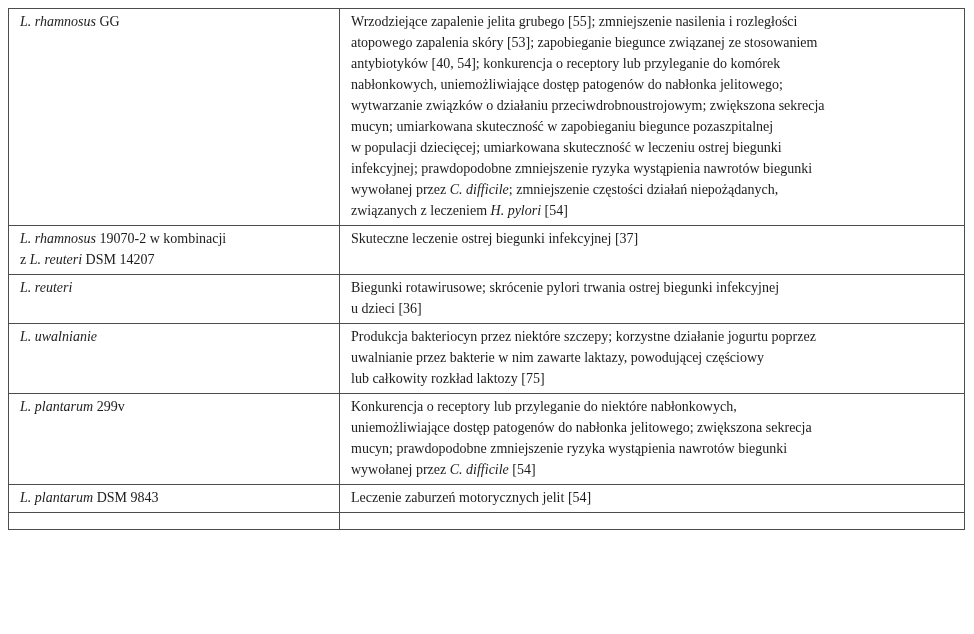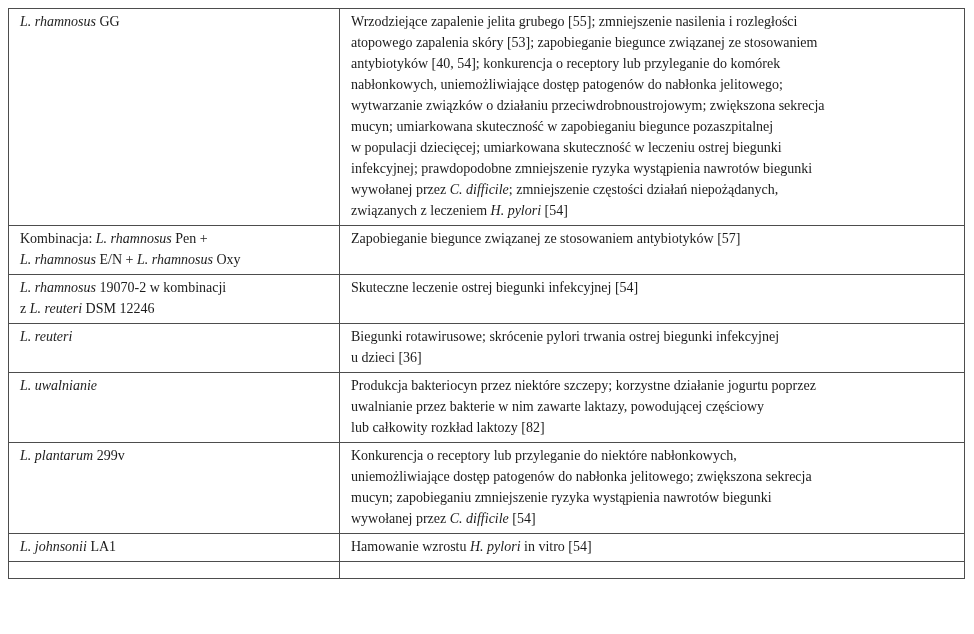--- a/index.html
+++ b/index.html
@@ -53,42 +53,38 @@
     <colgroup>
       <col class="col-strain">
       <col class="col-desc">
     </colgroup>
     <tbody>
         <tr>
           <td><i>L. rhamnosus</i><span> GG</span></td>
           <td><span>Wrzodziejące zapalenie jelita grubego [55]; zmniejszenie nasilenia i rozległości</span><br><span>atopowego zapalenia skóry [53]; zapobieganie biegunce związanej ze stosowaniem</span><br><span>antybiotyków [40, 54]; konkurencja o receptory lub przyleganie do komórek</span><br><span>nabłonkowych, uniemożliwiające dostęp patogenów do nabłonka jelitowego;</span><br><span>wytwarzanie związków o działaniu przeciwdrobnoustrojowym; zwiększona sekrecja</span><br><span>mucyn; umiarkowana skuteczność w zapobieganiu biegunce pozaszpitalnej</span><br><span>w populacji dziecięcej; umiarkowana skuteczność w leczeniu ostrej biegunki</span><br><span>infekcyjnej; prawdopodobne zmniejszenie ryzyka wystąpienia nawrotów biegunki</span><br><span>wywołanej przez </span><i>C. difficile</i><span>; zmniejszenie częstości działań niepożądanych,</span><br><span>związanych z leczeniem </span><i>H. pylori</i><span> [54]</span></td>
         </tr>
         <tr>
-          <td><span>Kombinacja: </span><i>L. rhamnosus</i><span> Pen +</span><br><i>L. rhamnosus</i><span> E/N + </span><i>L. rhamnosus</i><span> Oxy</span></td>
-          <td><span>Zapobieganie biegunce związanej ze stosowaniem antybiotyków [57]</span></td>
-        </tr>
-        <tr>
-          <td><i>L. rhamnosus</i><span> 19070-2 w kombinacji</span><br><span>z </span><i>L. reuteri</i><span> DSM 12246</span></td>
-          <td><span>Skuteczne leczenie ostrej biegunki infekcyjnej [54]</span></td>
+          <td><i>L. rhamnosus</i><span> 19070-2 w kombinacji</span><br><span>z </span><i>L. reuteri</i><span> DSM 14207</span></td>
+          <td><span>Skuteczne leczenie ostrej biegunki infekcyjnej [37]</span></td>
         </tr>
         <tr>
           <td><i>L. reuteri</i></td>
           <td><span>Biegunki rotawirusowe; skrócenie pylori trwania ostrej biegunki infekcyjnej</span><br><span>u dzieci [36]</span></td>
         </tr>
         <tr>
           <td><i>L. uwalnianie</i></td>
-          <td><span>Produkcja bakteriocyn przez niektóre szczepy; korzystne działanie jogurtu poprzez</span><br><span>uwalnianie przez bakterie w nim zawarte laktazy, powodującej częściowy</span><br><span>lub całkowity rozkład laktozy [82]</span></td>
+          <td><span>Produkcja bakteriocyn przez niektóre szczepy; korzystne działanie jogurtu poprzez</span><br><span>uwalnianie przez bakterie w nim zawarte laktazy, powodującej częściowy</span><br><span>lub całkowity rozkład laktozy [75]</span></td>
         </tr>
         <tr>
           <td><i>L. plantarum</i><span> 299v</span></td>
-          <td><span>Konkurencja o receptory lub przyleganie do niektóre nabłonkowych,</span><br><span>uniemożliwiające dostęp patogenów do nabłonka jelitowego; zwiększona sekrecja</span><br><span>mucyn; zapobieganiu zmniejszenie ryzyka wystąpienia nawrotów biegunki</span><br><span>wywołanej przez </span><i>C. difficile</i><span> [54]</span></td>
+          <td><span>Konkurencja o receptory lub przyleganie do niektóre nabłonkowych,</span><br><span>uniemożliwiające dostęp patogenów do nabłonka jelitowego; zwiększona sekrecja</span><br><span>mucyn; prawdopodobne zmniejszenie ryzyka wystąpienia nawrotów biegunki</span><br><span>wywołanej przez </span><i>C. difficile</i><span> [54]</span></td>
         </tr>
         <tr>
-          <td><i>L. johnsonii</i><span> LA1</span></td>
-          <td><span>Hamowanie wzrostu </span><i>H. pylori</i><span> in vitro [54]</span></td>
+          <td><i>L. plantarum</i><span> DSM 9843</span></td>
+          <td><span>Leczenie zaburzeń motorycznych jelit [54]</span></td>
         </tr>
         <tr class="partial-row">
           <td></td>
           <td></td>
         </tr>
       </tbody>
   </table>
 </div>
 
 </body></html>

